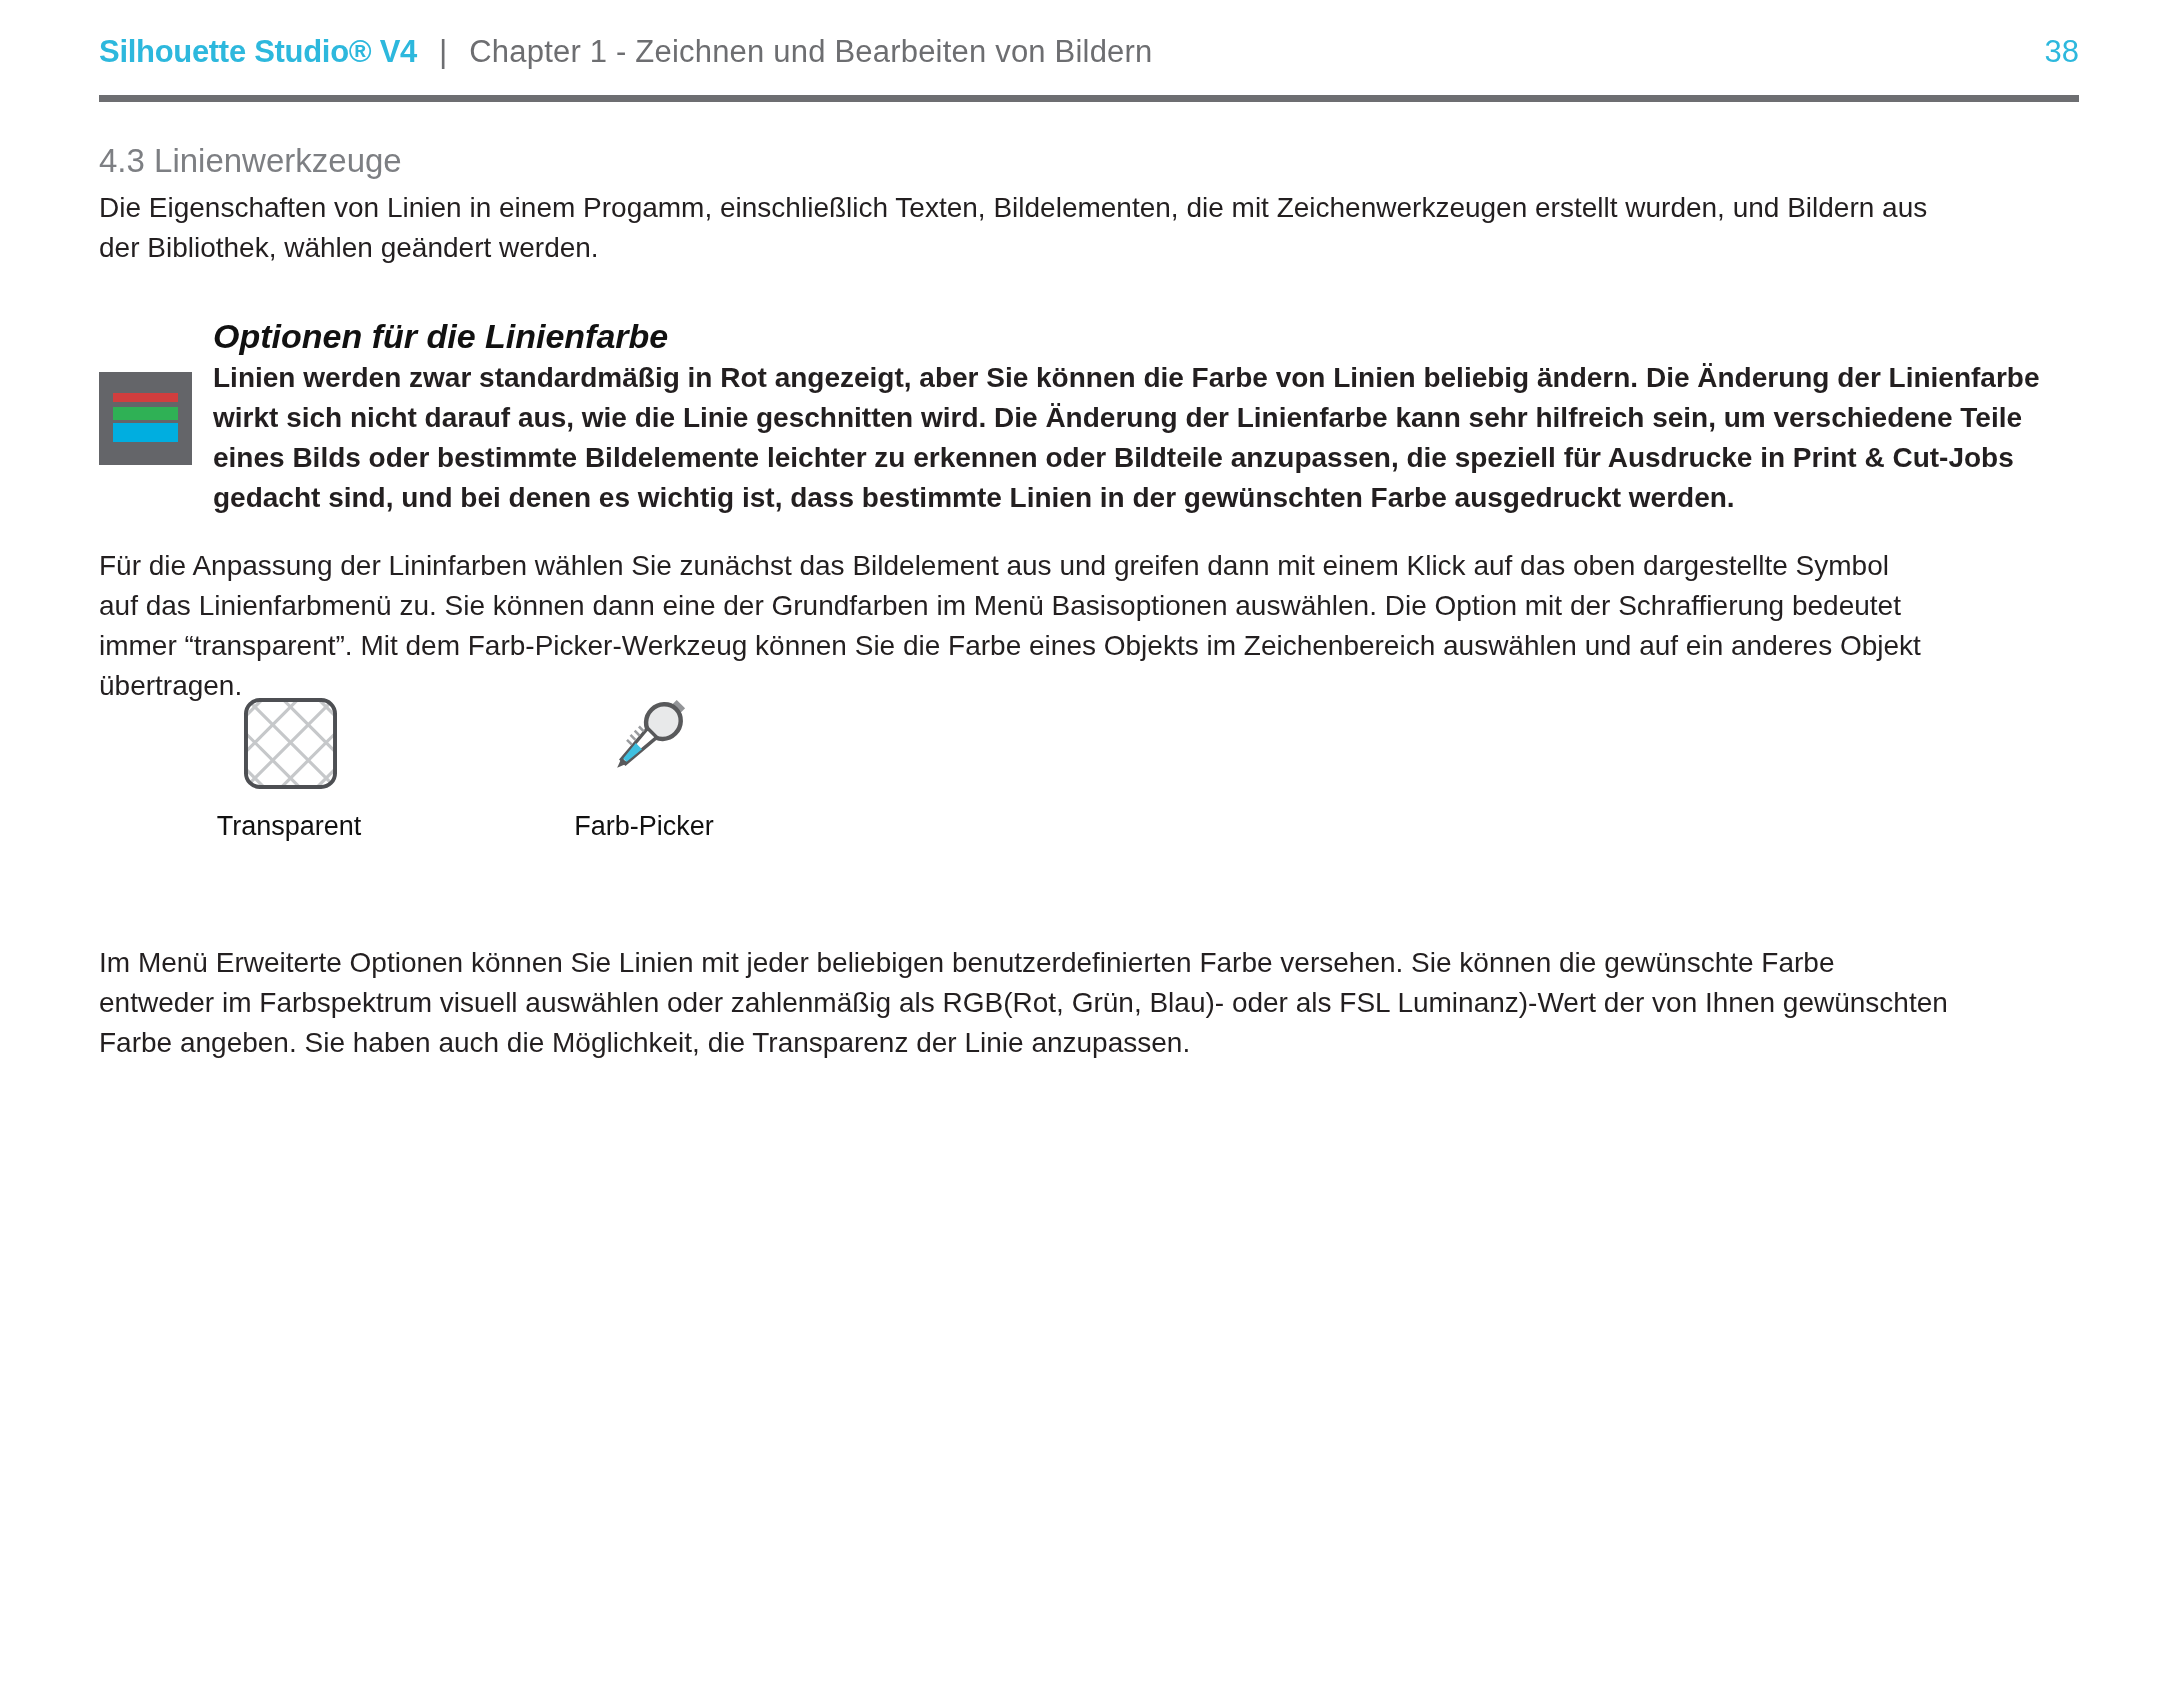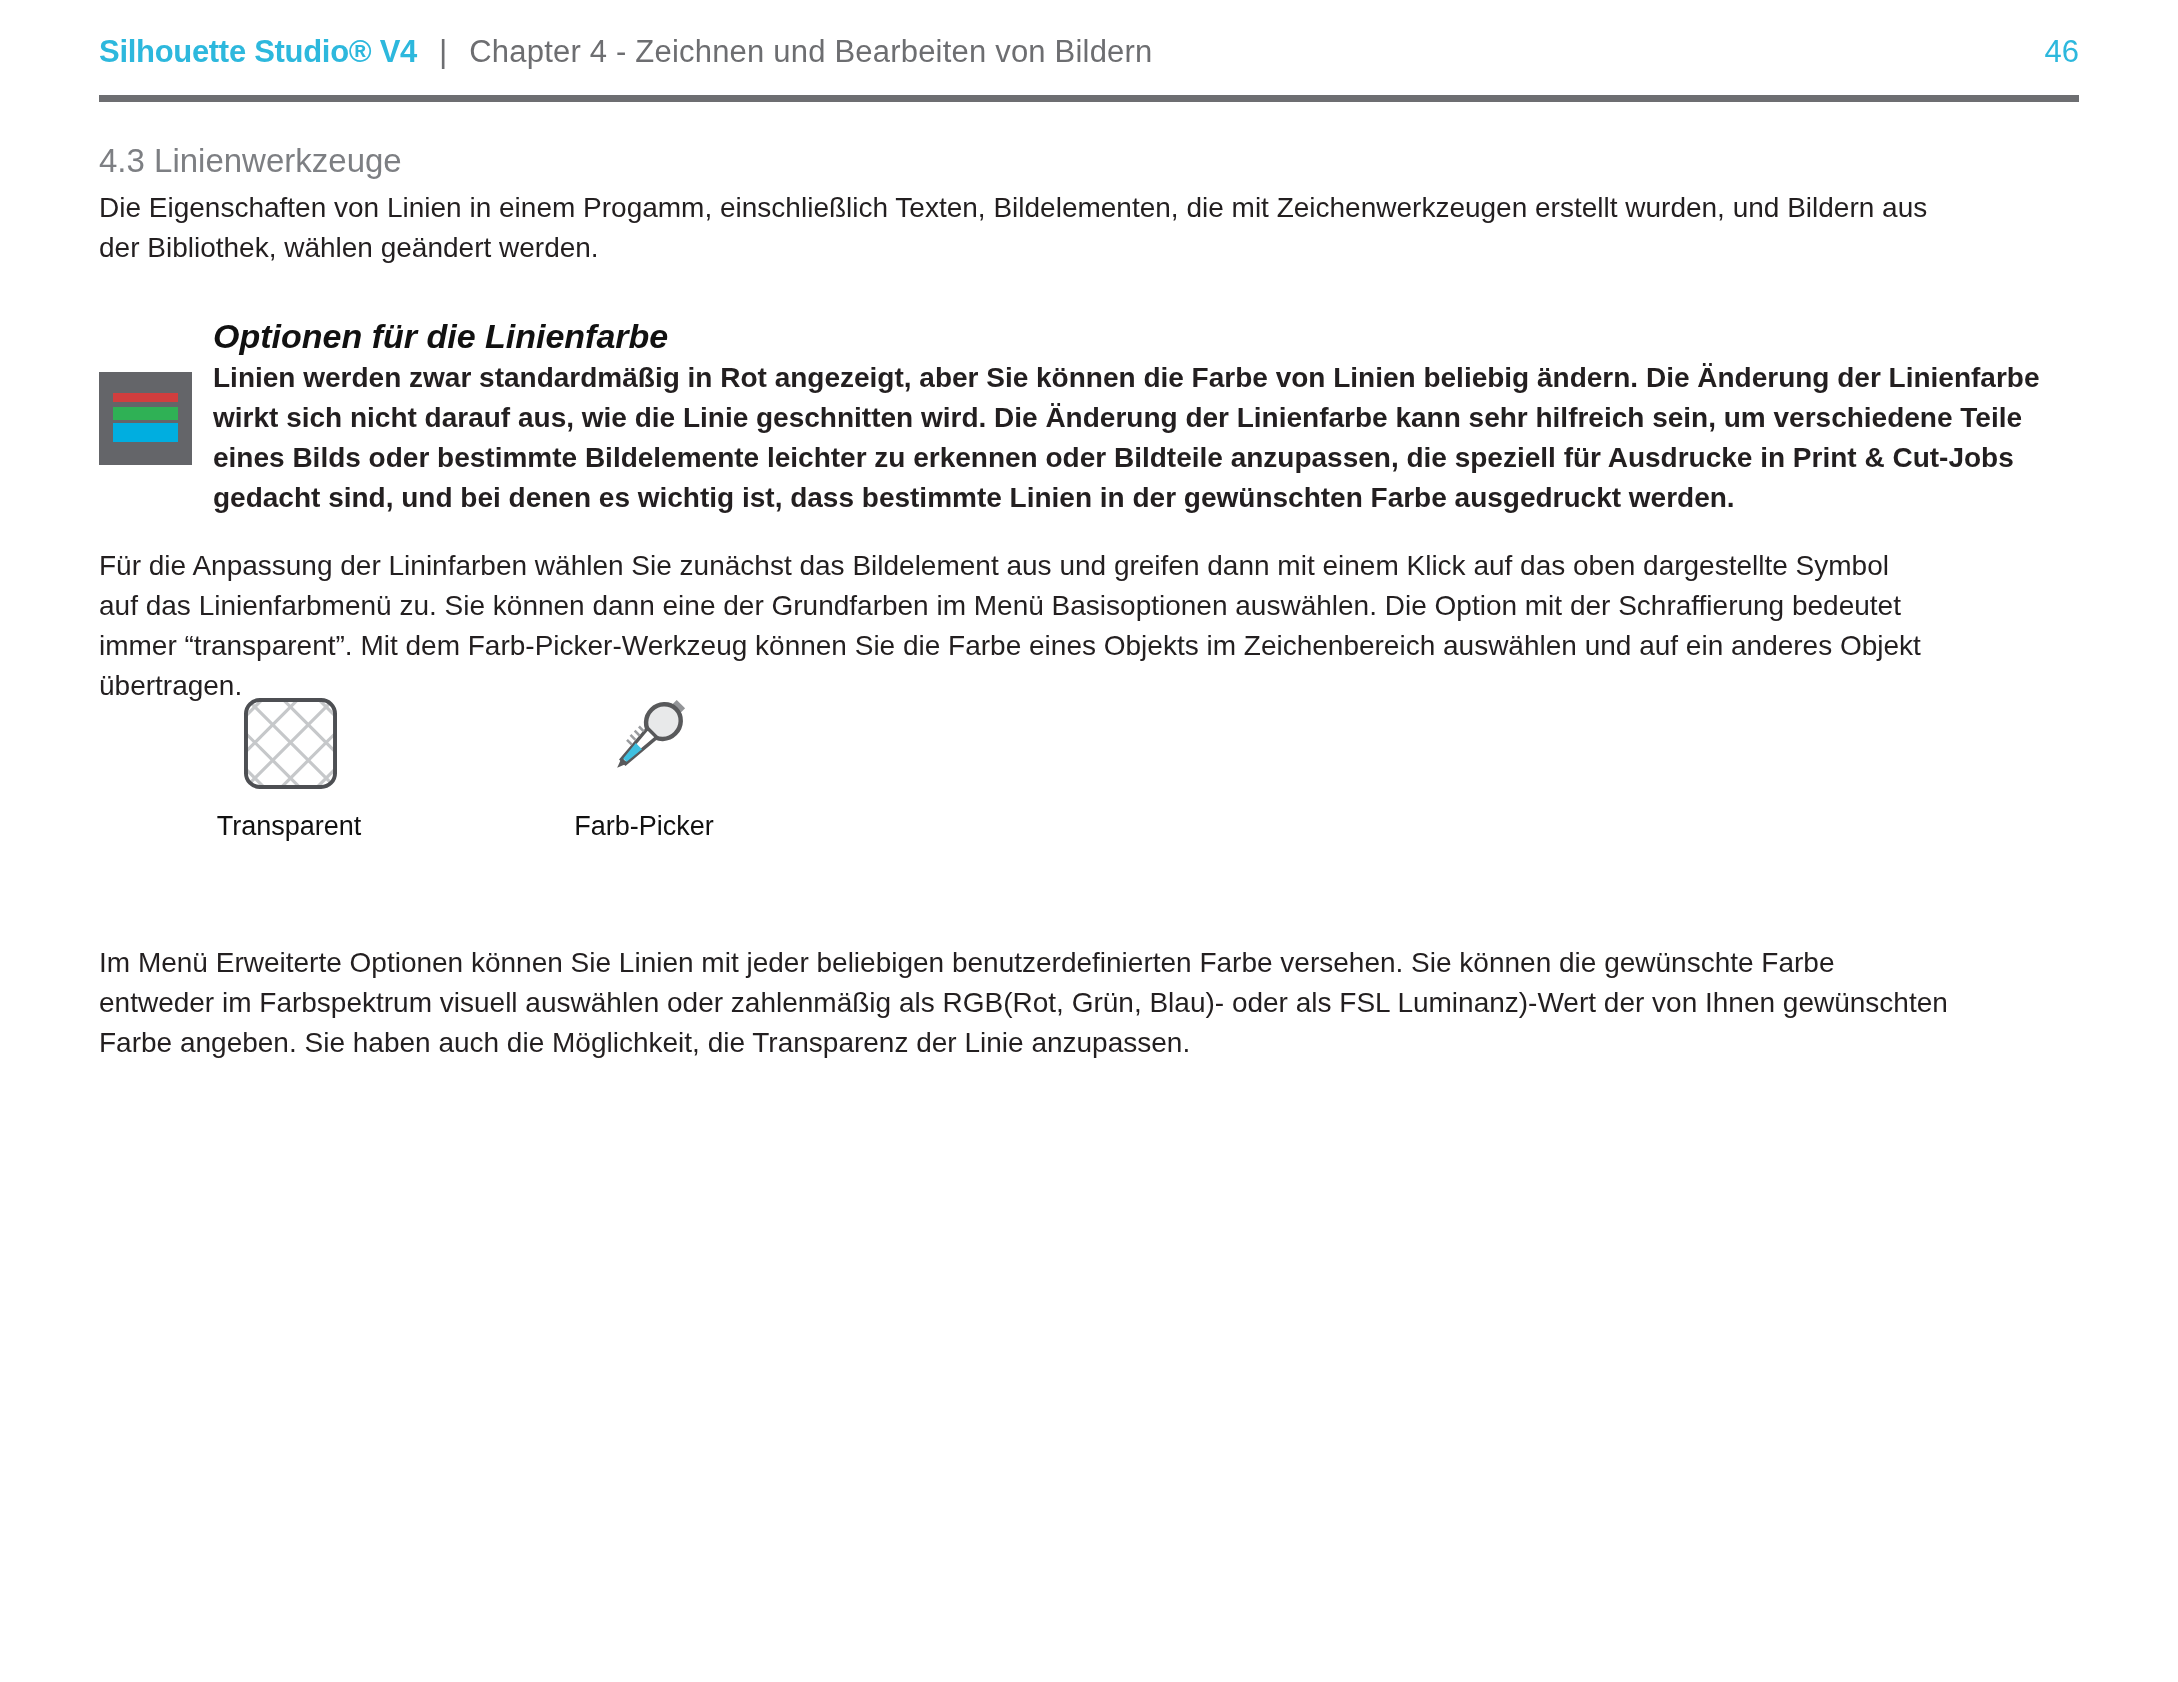--- a/index.html
+++ b/index.html
@@ -74,22 +74,22 @@
   .advanced-para { left: 99px; top: 943px; }
 </style>
 </head>
 <body>
 
 <div class="page">
 
   <div class="header-row">
     <span class="brand" style="color: rgb(45, 184, 221);">Silhouette Studio® V4</span>
     <span class="header-sep" style="color: rgb(109, 110, 113);">|</span>
-    <span class="chapter" style="color: rgb(109, 110, 113);">Chapter 4 - Zeichnen und Bearbeiten von Bildern</span>
-    <span class="page-number" style="color: rgb(45, 184, 221);">46</span>
+    <span class="chapter" style="color: rgb(109, 110, 113);">Chapter 1 - Zeichnen und Bearbeiten von Bildern</span>
+    <span class="page-number" style="color: rgb(45, 184, 221);">38</span>
   </div>
   <div class="header-rule" style="background: rgb(109, 110, 113);"></div>
 
   <div class="section-title" style="color: rgb(125, 127, 131);">4.3 Linienwerkzeuge</div>
   <div class="body-text intro-para">Die Eigenschaften von Linien in einem Progamm, einschließlich Texten, Bildelementen, die mit Zeichenwerkzeugen erstellt wurden, und Bildern aus
 der Bibliothek, wählen geändert werden.</div>
 
   <div class="sub-heading">Optionen für die Linienfarbe</div>
 
   <div class="line-color-icon" style="background: rgb(100, 101, 105);">

